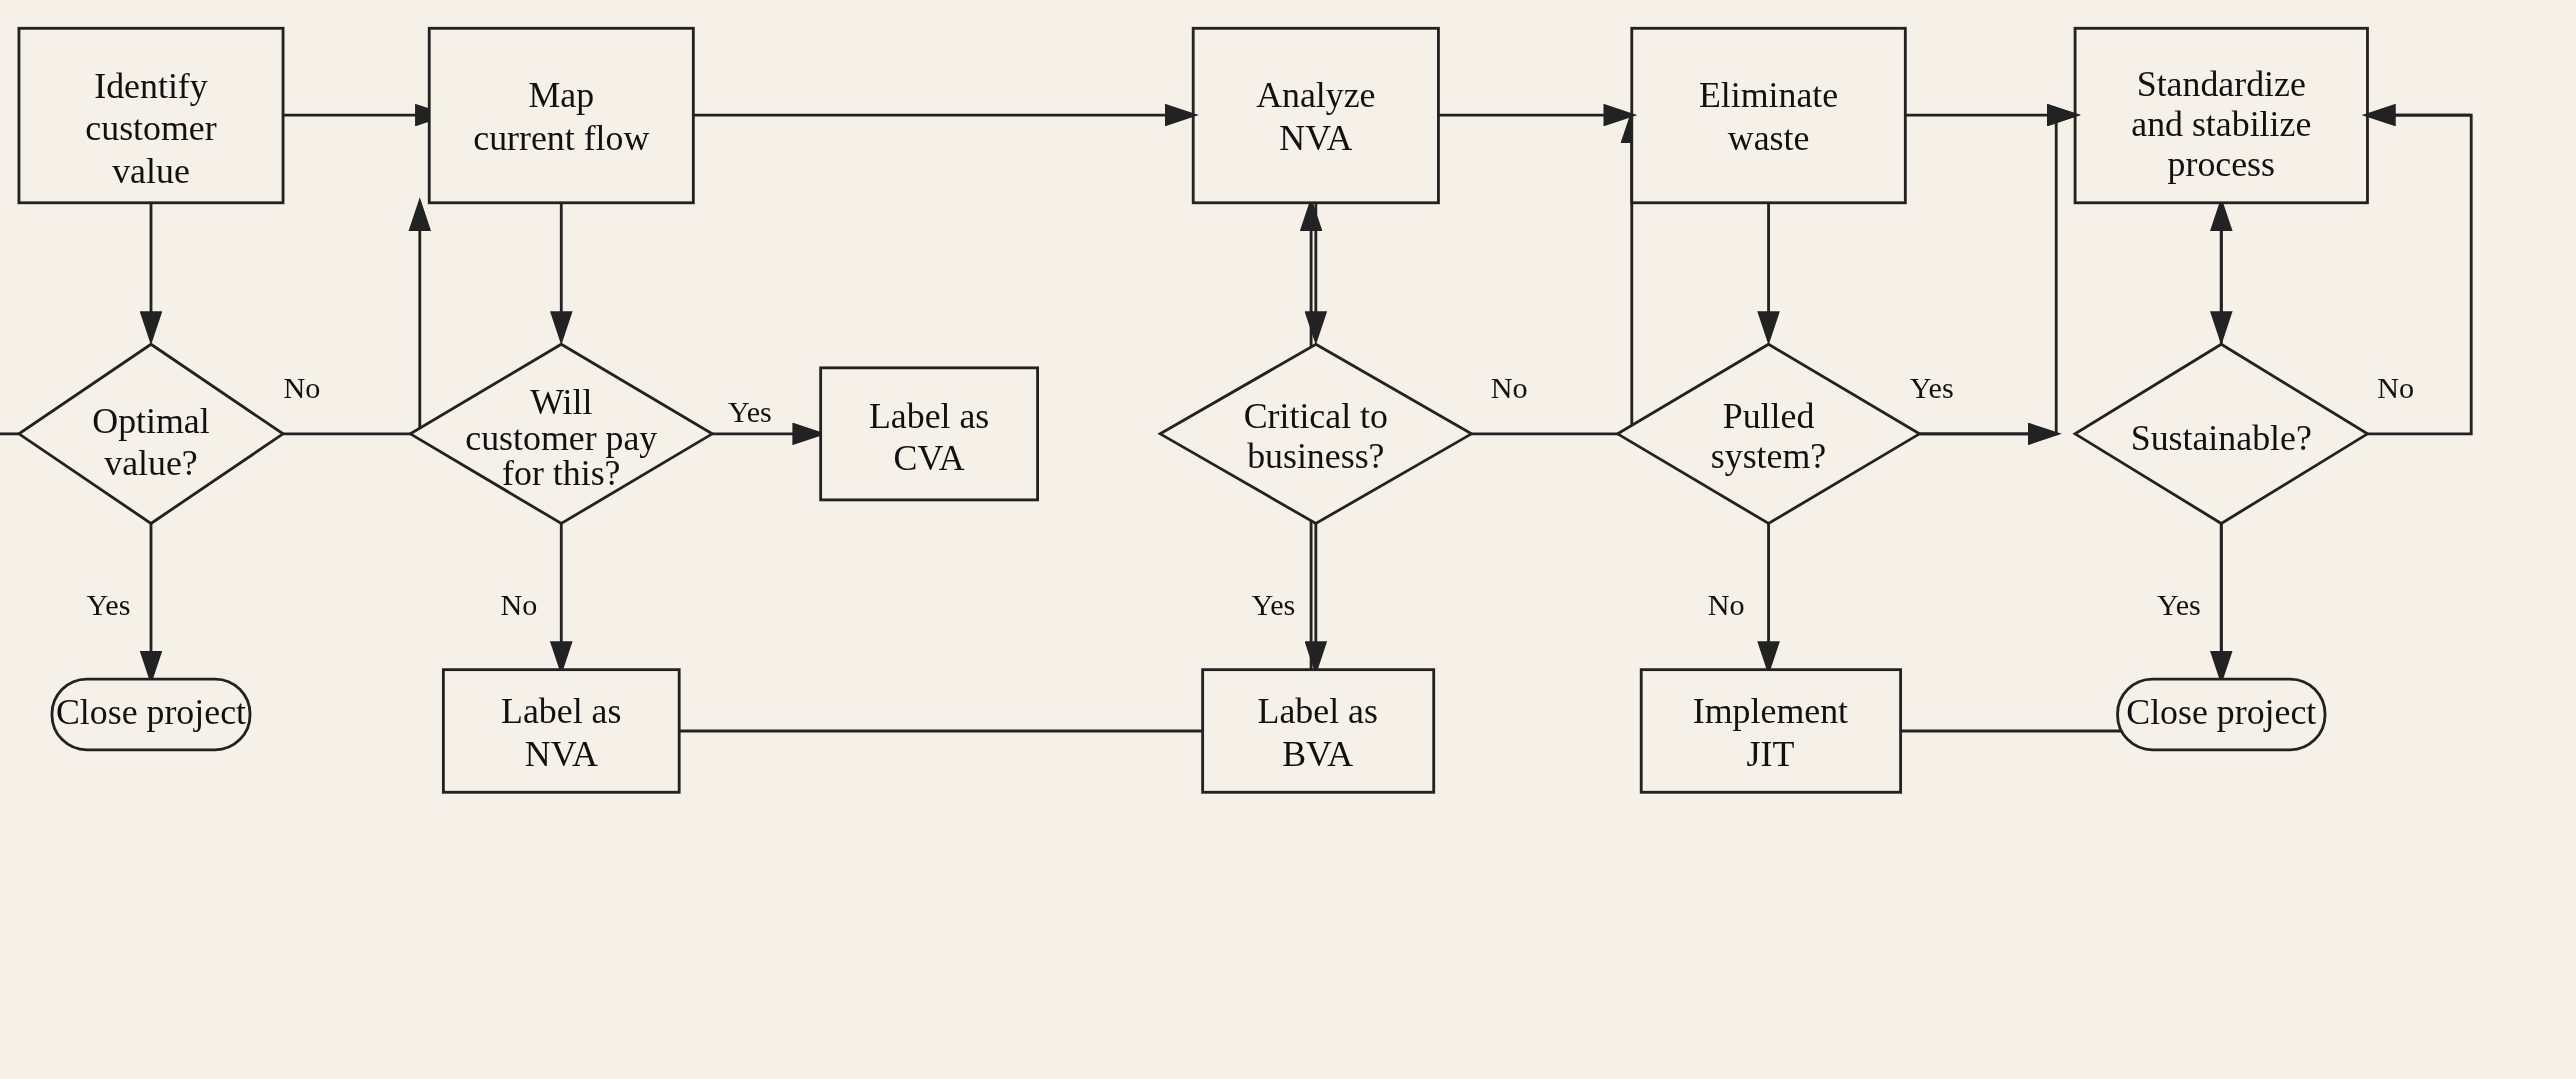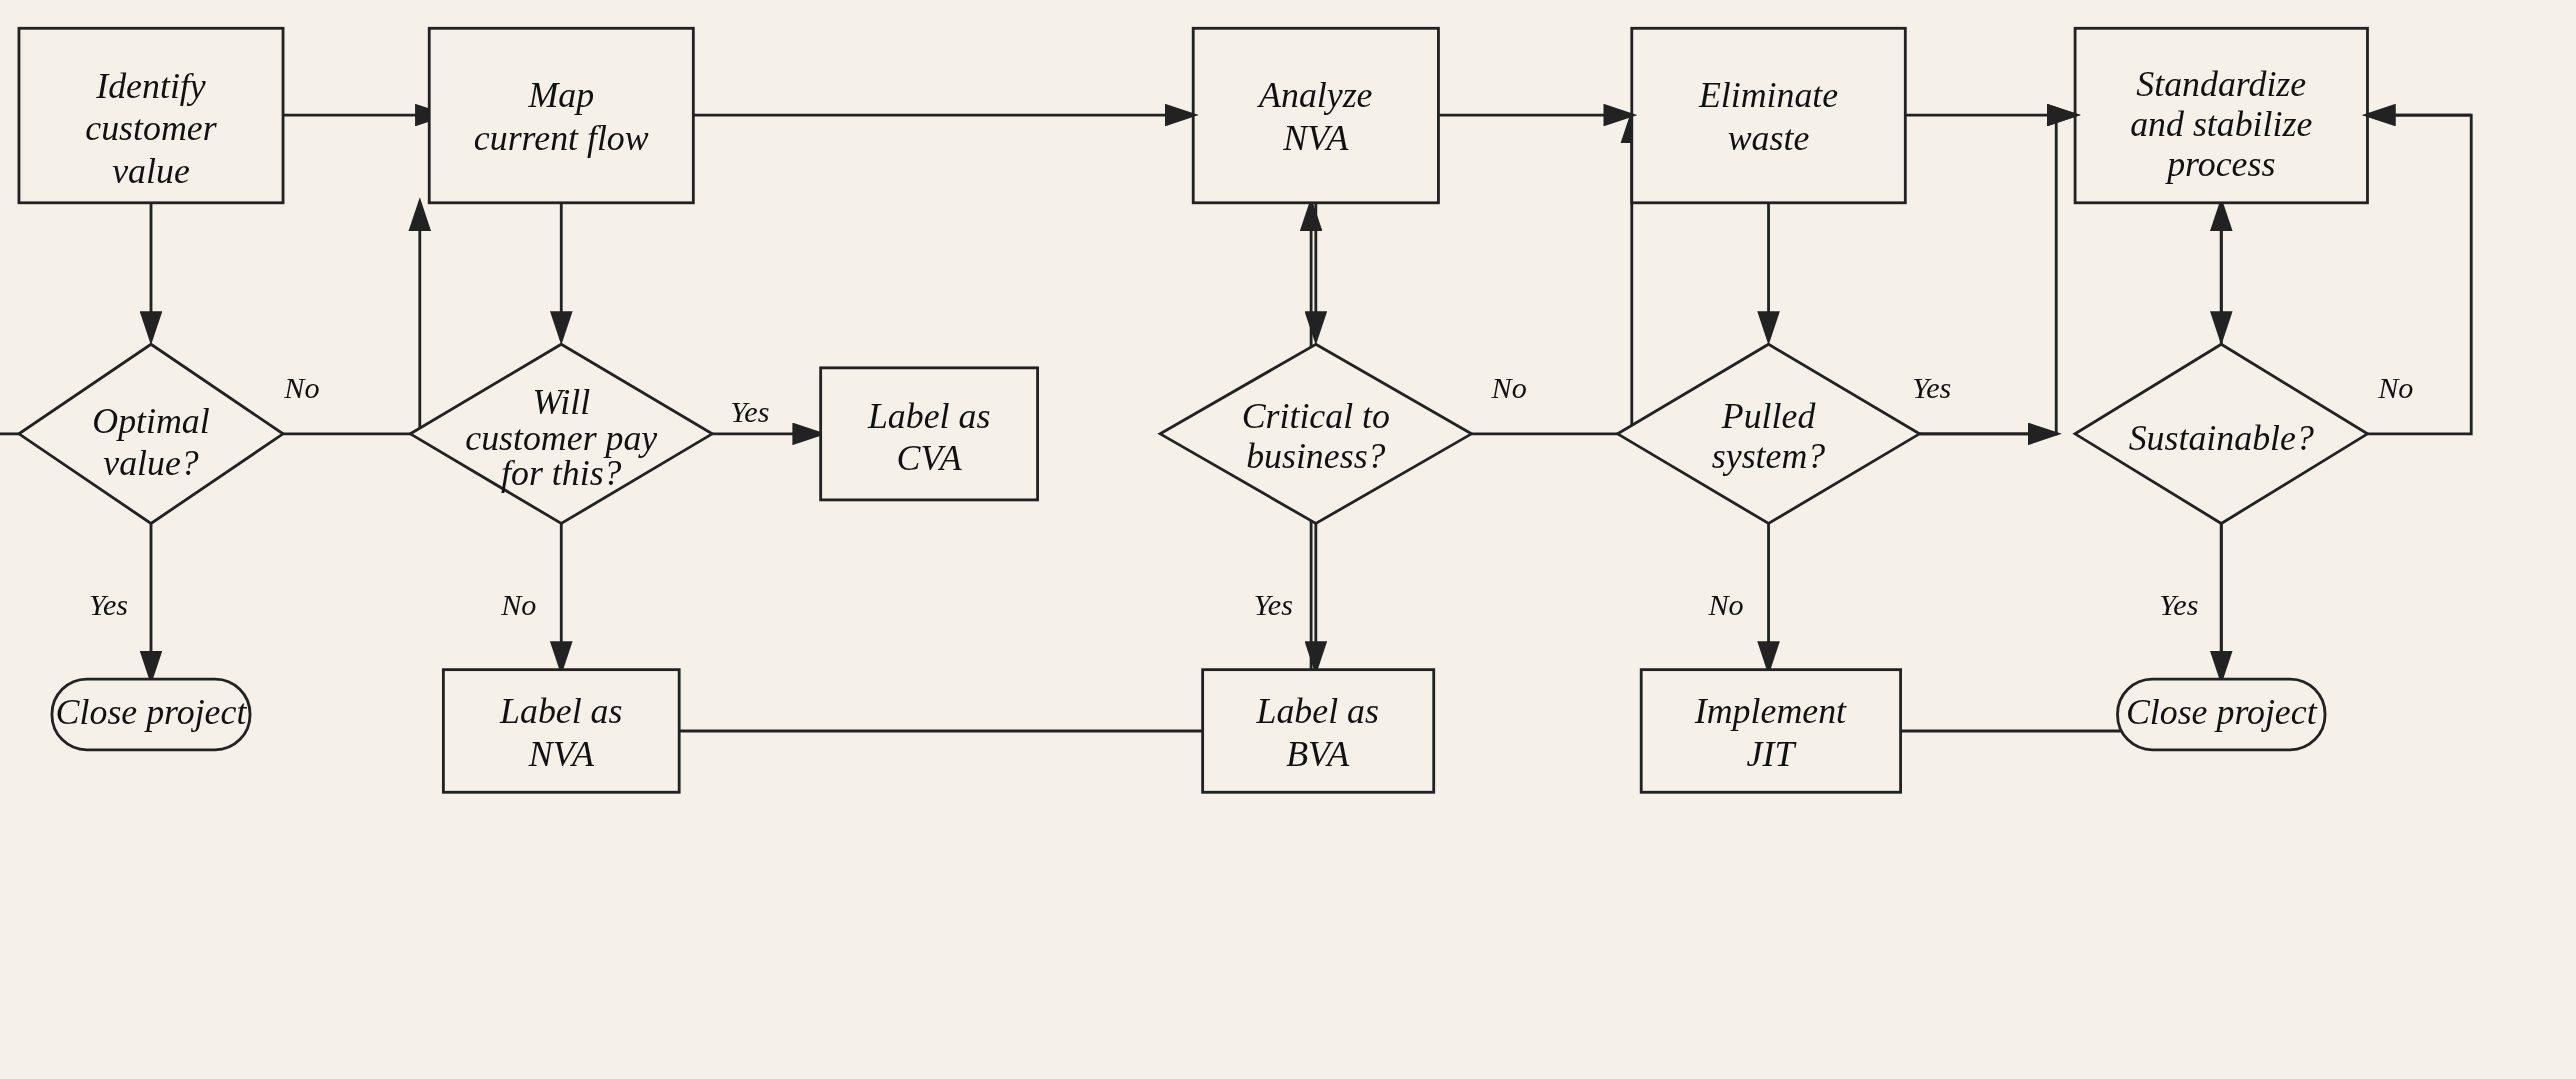--- a/index.html
+++ b/index.html
@@ -8,21 +8,20 @@
       font-family: 'Times New Roman', Times, serif;
       width: 2576px;
       height: 1079px;
       overflow: hidden;
       position: relative;
     }
     .diagram-container {
       width: 2576px;
       height: 1079px;
       position: relative;
-      font-style: italic;
     }
     svg {
       position: absolute;
       top: 0;
       left: 0;
       width: 2576px;
       height: 1079px;
     }
     
     .rect-box {

